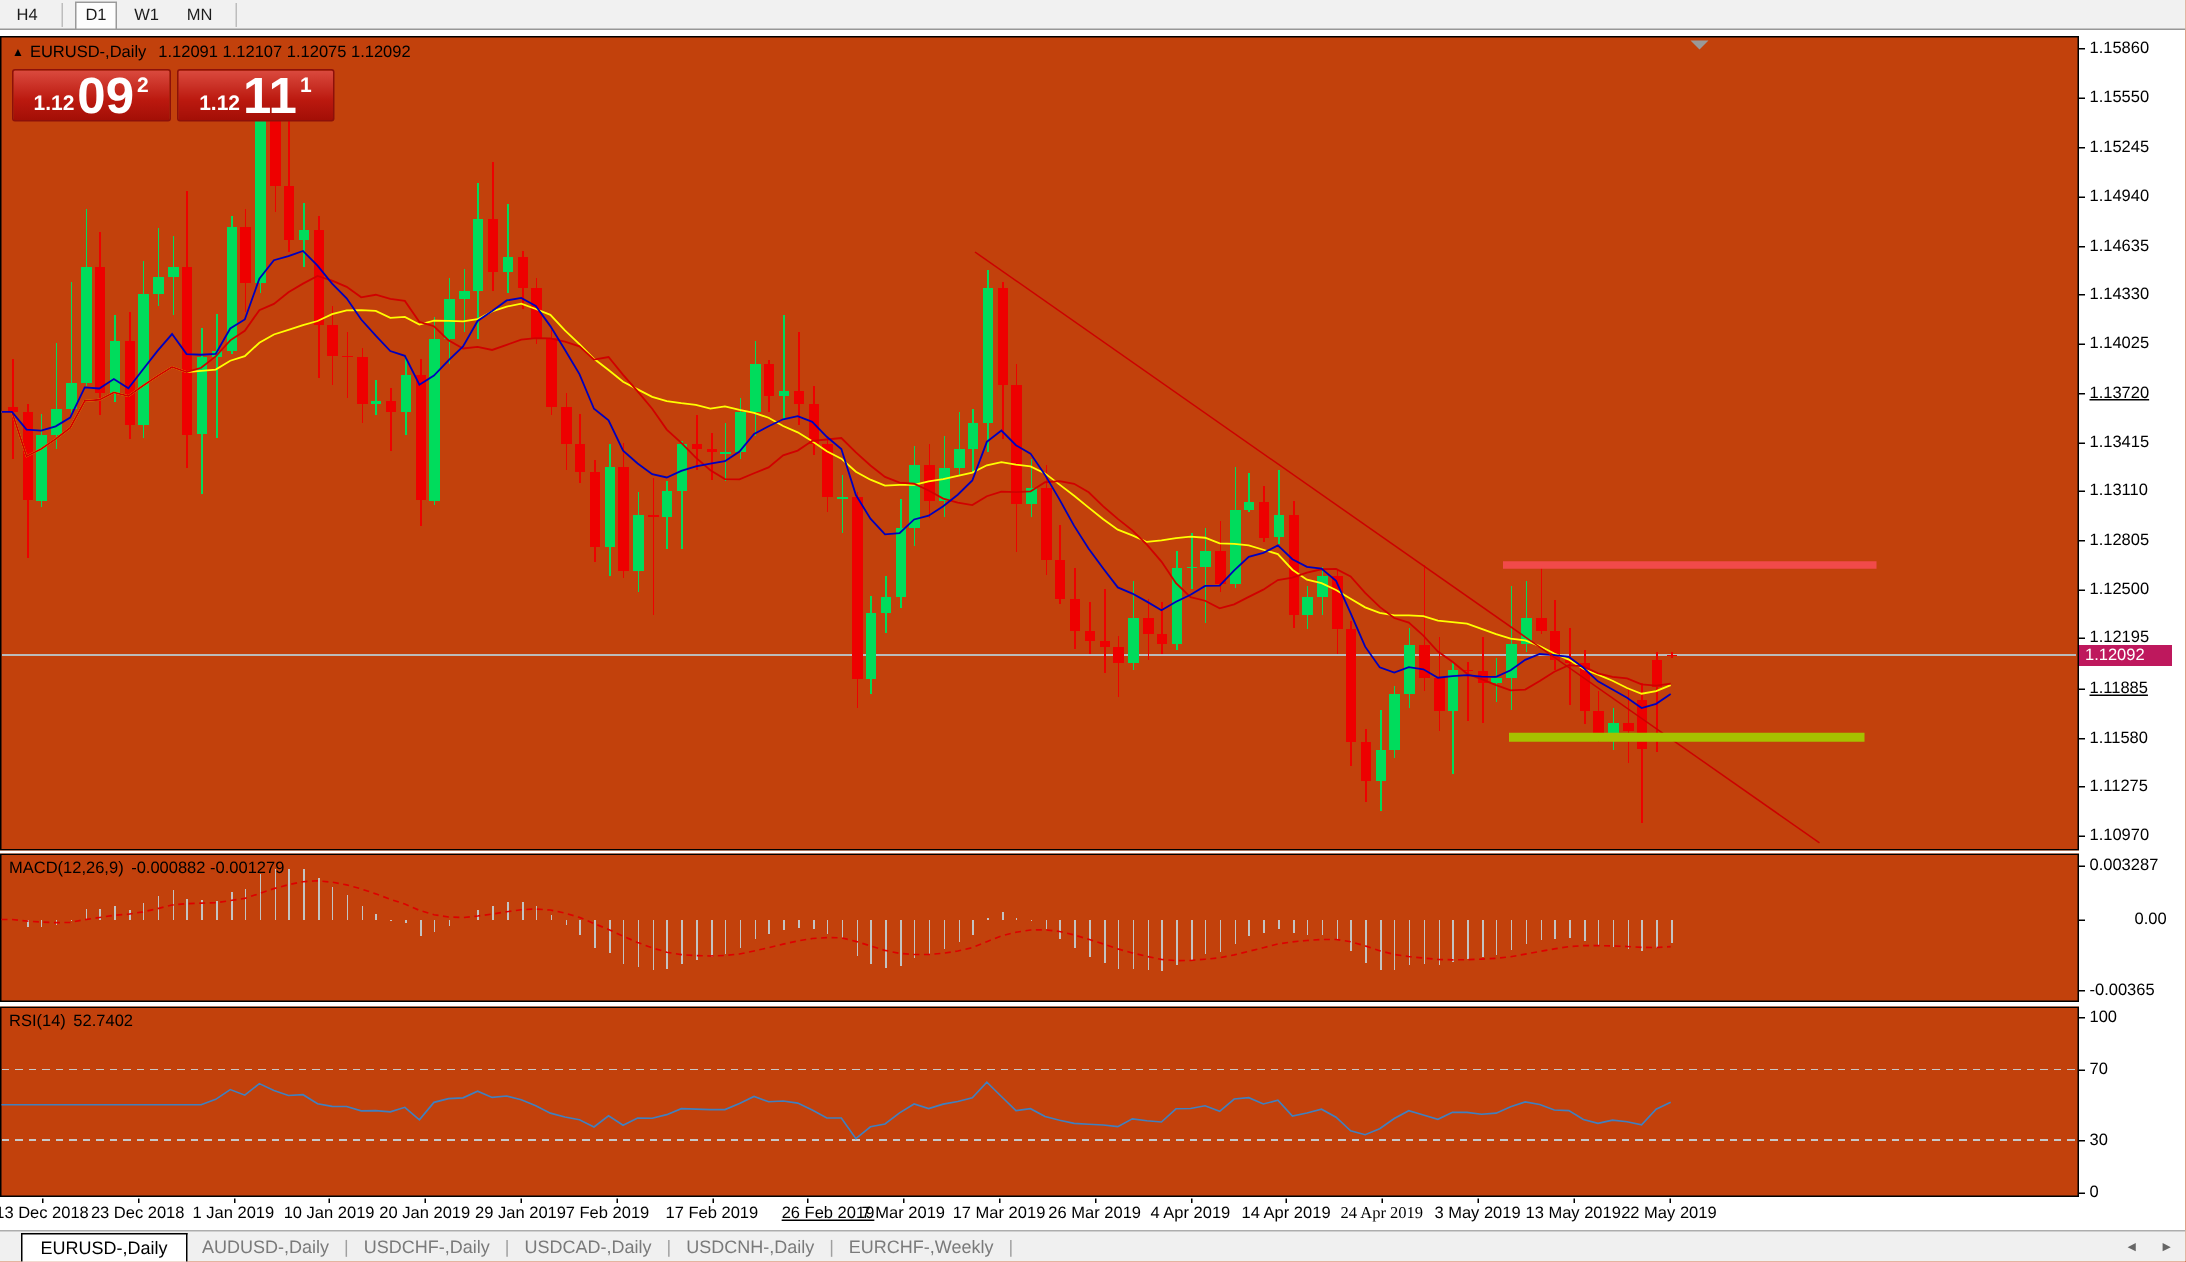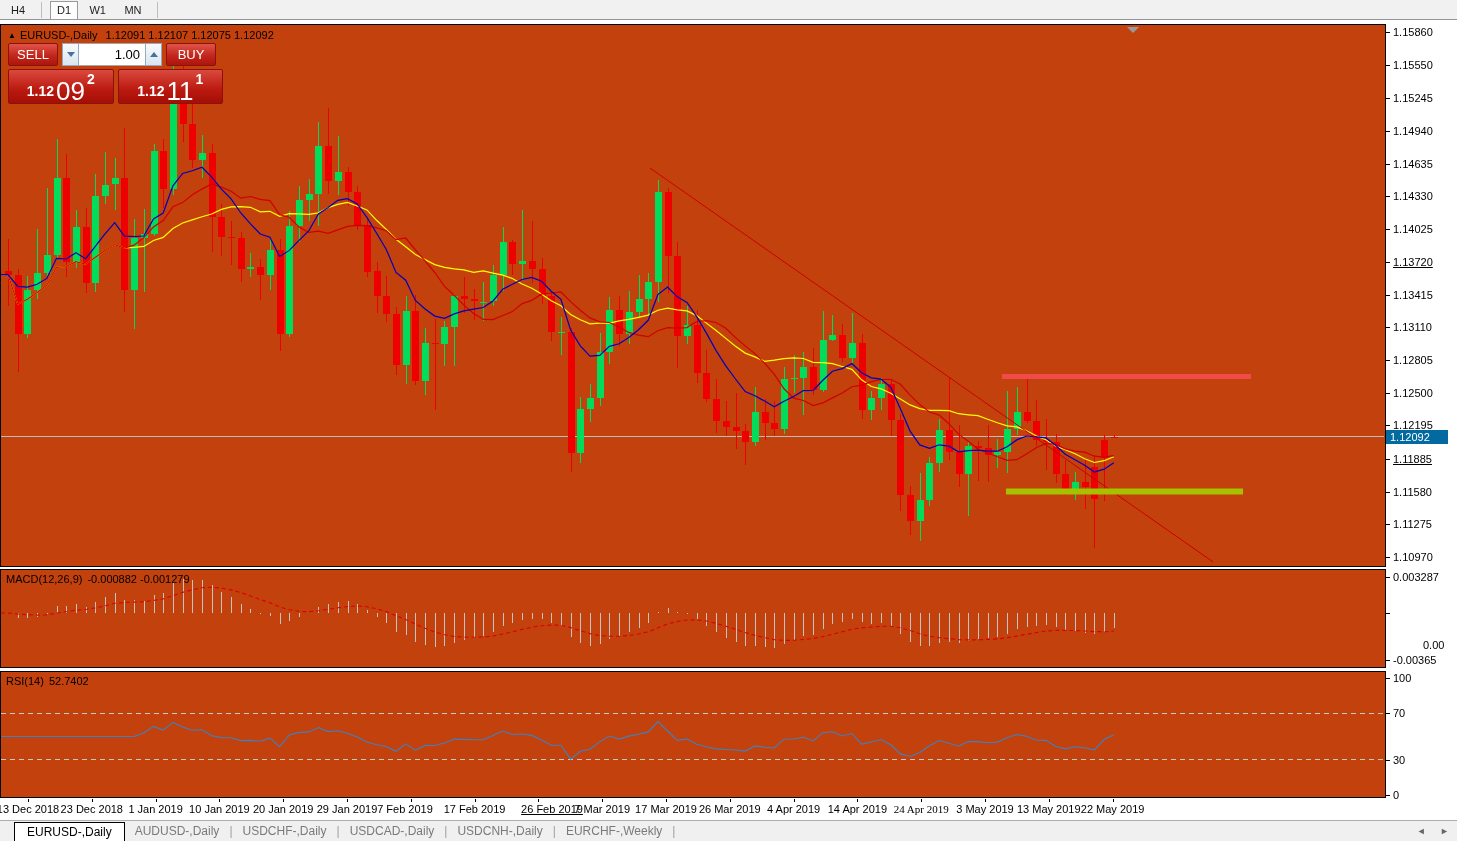--- a/index.html
+++ b/index.html
@@ -33,27 +33,27 @@
         display:flex;align-items:center;justify-content:center;padding:0;cursor:pointer;box-sizing:border-box}
   .tri-dn{width:0;height:0;border-left:4px solid transparent;border-right:4px solid transparent;border-top:5px solid #4a6f9e}
   .tri-up{width:0;height:0;border-left:4px solid transparent;border-right:4px solid transparent;border-bottom:5px solid #4a6f9e}
   .vol{width:66px;height:23px;border:1px solid #a6a6a6;border-left:none;border-right:none;text-align:right;
        font-size:13px;padding:0 5px;font-family:"Liberation Sans",sans-serif;box-sizing:border-box}
   .tw-row2{display:flex;margin-top:3px;gap:4px}
   .quote{flex:1;height:35px;border:1px solid #8d100a;border-radius:2px;color:#fff;cursor:pointer;
          background:linear-gradient(#da4a3e,#bb190f 60%,#a30f06);
          display:flex;align-items:flex-end;justify-content:center;padding-bottom:1px;box-sizing:border-box}
   .q-small{font-size:14px;font-weight:bold;margin-right:2px;line-height:1;padding-bottom:4px}
-  .q-big{font-size:26px;font-weight:normal;line-height:0.82}
+  .q-big{font-size:34px;font-weight:bold;line-height:0.82}
   .q-sup{font-size:14px;font-weight:bold;line-height:1;align-self:flex-start;margin-left:2px;padding-top:2px}
   
   .scale-col{position:absolute;left:1386px;top:0;width:71px;height:820px}
   .scale-label{position:absolute;left:7px;transform:translateY(-50%);font-size:11px;color:#000;white-space:nowrap}
   .scale-tick{position:absolute;left:0;width:4px;height:1px;background:#000}
-  .price-tag{position:absolute;left:0;width:58px;height:14px;background:#0369a1;color:#fff;font-size:11px;
+  .price-tag{position:absolute;left:0;width:58px;height:14px;background:#be185d;color:#fff;font-size:11px;
              line-height:14px;padding-left:4px}
   
   .time-axis{position:absolute;top:799px;left:0;width:1386px;height:19px}
   .ta-label{position:absolute;top:4px;transform:translateX(-50%);font-size:11px;color:#000;white-space:nowrap}
   .ta-tick{position:absolute;top:0;width:1px;height:3px;background:#000}
   
   .bottom-tabs{position:absolute;top:820px;left:0;width:1457px;height:21px;background:#f0f0f0;
                border-top:1px solid #adadad;box-sizing:border-box;white-space:nowrap}
   .tab{display:inline-block;font-size:12px;height:23px;line-height:20px;vertical-align:top;cursor:pointer}
   .tab.active{background:#fff;border:1px solid #000;border-bottom:none;padding:0 12px;margin-left:14px;
@@ -316,33 +316,20 @@
       <polyline points="1,250.6 8.0,250.6 17.7,262.4 27.4,263.1 37.1,260.2 46.8,254.4 56.5,234.3 66.2,235.0 75.9,228.7 85.6,234.8 95.3,222.3 105.0,209.9 114.7,198.7 124.4,212.1 134.1,212.5 143.8,212.0 153.5,195.0 163.2,189.0 172.9,161.8 182.6,149.5 192.3,146.8 202.0,143.3 211.7,153.1 221.4,165.1 231.1,174.9 240.8,189.0 250.5,199.8 260.2,210.0 269.9,213.2 279.6,232.5 289.3,226.4 299.0,216.3 308.7,207.0 318.4,190.0 328.1,183.4 337.8,176.3 347.5,174.6 357.2,179.9 366.9,193.4 376.6,209.2 386.3,225.4 396.0,248.5 405.7,256.2 415.4,276.4 425.1,285.0 434.8,292.1 444.5,294.3 454.2,289.9 463.9,286.9 473.6,285.1 483.3,283.5 493.0,277.0 502.7,265.3 512.4,260.2 522.1,255.5 531.8,253.4 541.5,257.2 551.2,267.2 560.9,275.3 570.6,306.0 580.3,321.8 590.0,332.2 599.7,331.4 609.4,322.3 619.1,319.8 628.8,313.5 638.5,305.8 648.2,296.3 657.9,270.6 667.6,263.0 677.3,272.8 687.0,278.4 696.7,292.6 706.4,309.1 716.1,326.6 725.8,341.9 735.5,355.0 745.2,367.6 754.9,371.7 764.6,377.1 774.3,382.8 784.0,377.2 793.7,372.5 803.4,366.6 813.1,366.4 822.8,356.3 832.5,347.2 842.2,344.6 851.9,339.6 861.6,348.8 871.3,353.9 881.0,355.1 890.7,363.2 900.4,384.7 910.1,407.1 919.8,420.9 929.5,424.4 939.2,420.8 948.9,422.2 958.6,427.8 968.3,426.7 978.0,426.1 987.7,427.1 997.4,427.2 1007.1,422.8 1016.8,415.9 1026.5,412.0 1036.2,412.8 1045.9,413.9 1055.6,421.2 1065.3,430.2 1075.0,435.7 1084.7,441.2 1094.4,448.0 1104.1,445.2 1113.8,438.7" fill="none" stroke="#0000BE" stroke-width="1.2"></polyline>
       <line x1="650" y1="144.0" x2="1213" y2="537.9" stroke="#CC0000" stroke-width="1"></line>
       <line x1="1002" y1="352.6" x2="1251" y2="352.6" stroke="#F14A4A" stroke-width="5"></line>
       <line x1="1006" y1="467.5" x2="1243" y2="467.5" stroke="#A6C100" stroke-width="6"></line>
       <polygon points="1127,3 1139,3 1133,9" fill="#999"></polygon>
     </svg>
   <div class="chart-header">
     <span class="tri">▲</span><span class="ttl">EURUSD-,Daily</span><span>1.12091 1.12107 1.12075 1.12092</span>
   </div>
   <div class="trade-widget">
-    <div class="tw-row1">
-      <button class="sb-btn">SELL</button>
-      <div class="vol-wrap">
-        <button class="spin">
-            <span class="tri-dn"></span>
-          </button>
-        <input class="vol" value="1.00" style="">
-        <button class="spin">
-            <span class="tri-up"></span>
-          </button>
-      </div>
-      <button class="sb-btn">BUY</button>
-    </div>
     <div class="tw-row2">
       <div class="quote">
         <span class="q-small">1.12</span>
           <span class="q-big">09</span>
           <span class="q-sup">2</span>
       </div>
       <div class="quote">
         <span class="q-small">1.12</span>
           <span class="q-big">11</span>
           <span class="q-sup">1</span>
@@ -522,21 +509,21 @@
     <div class="scale-label" style="top: 458.764px; text-decoration: underline;">1.11885</div>
     <div class="scale-tick" style="top: 492px;"></div>
     <div class="scale-label" style="top: 491.509px;">1.11580</div>
     <div class="scale-tick" style="top: 524px;"></div>
     <div class="scale-label" style="top: 524.255px;">1.11275</div>
     <div class="scale-tick" style="top: 557px;"></div>
     <div class="scale-label" style="top: 557px;">1.10970</div>
     <div class="scale-tick" style="top: 577px;"></div>
     <div class="scale-label" style="top: 577px;">0.003287</div>
     <div class="scale-tick" style="top: 613px;"></div>
-    <div class="scale-label" style="top: 645px; padding-left: 30px;">0.00</div>
+    <div class="scale-label" style="top: 613px; padding-left: 30px;">0.00</div>
     <div class="scale-tick" style="top: 660px;"></div>
     <div class="scale-label" style="top: 660px;">-0.00365</div>
     <div class="scale-tick" style="top: 678px;"></div>
     <div class="scale-label" style="top: 678px;">100</div>
     <div class="scale-tick" style="top: 713px;"></div>
     <div class="scale-label" style="top: 713.1px;">70</div>
     <div class="scale-tick" style="top: 760px;"></div>
     <div class="scale-label" style="top: 759.9px;">30</div>
     <div class="scale-tick" style="top: 795px;"></div>
     <div class="scale-label" style="top: 795px;">0</div>

